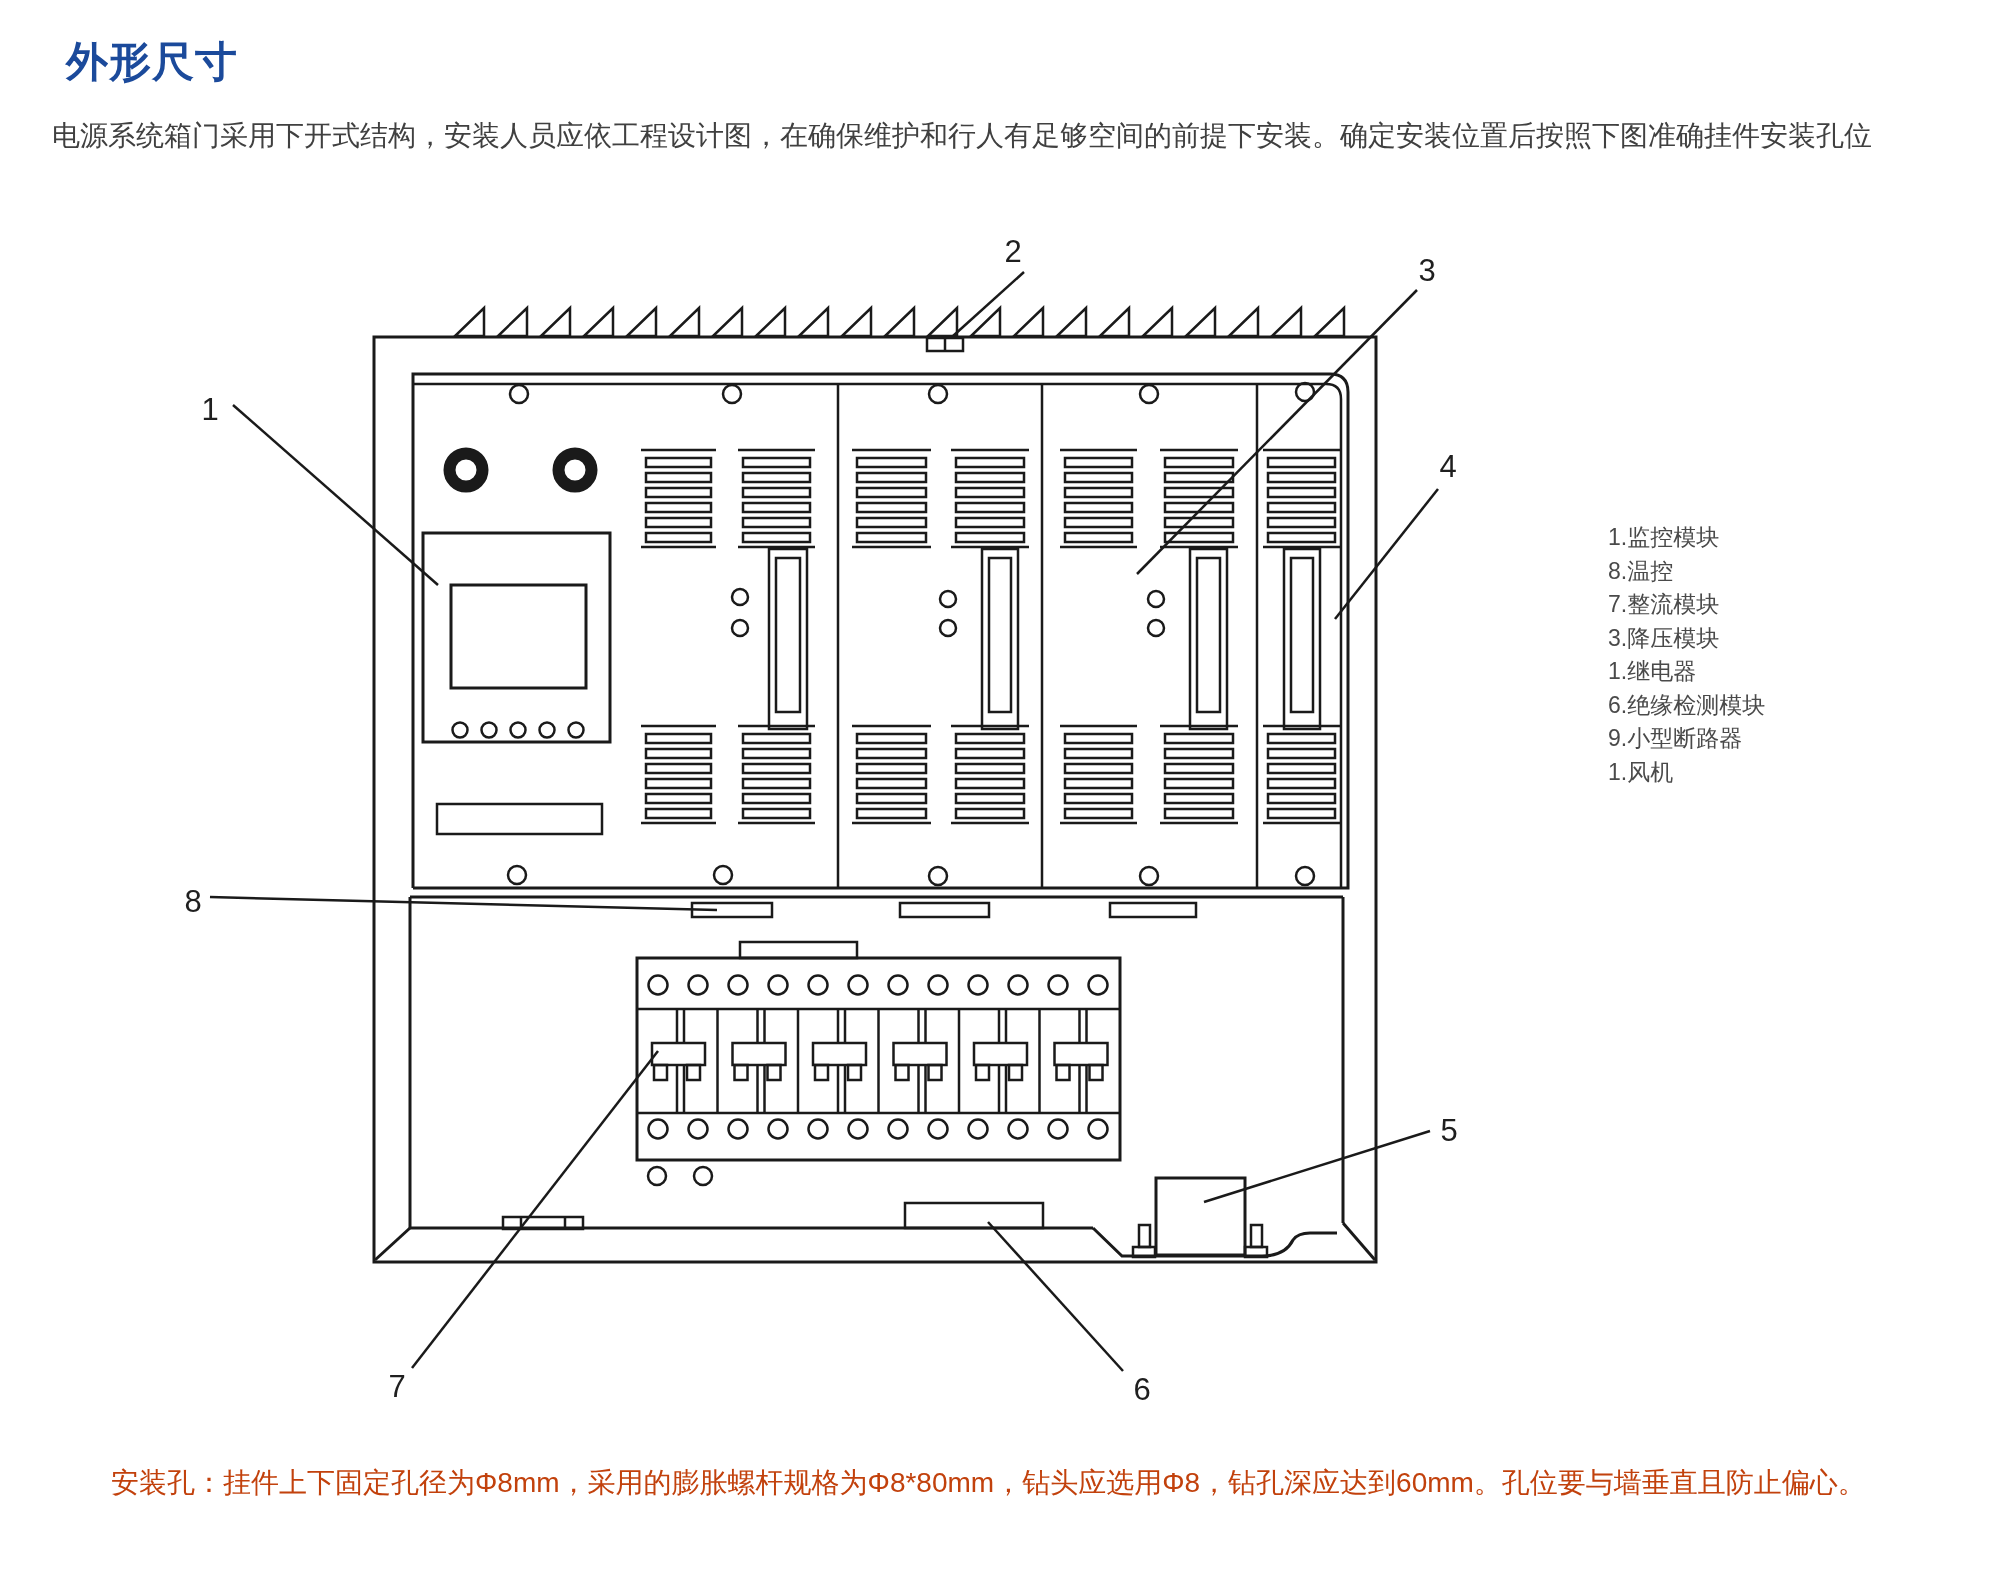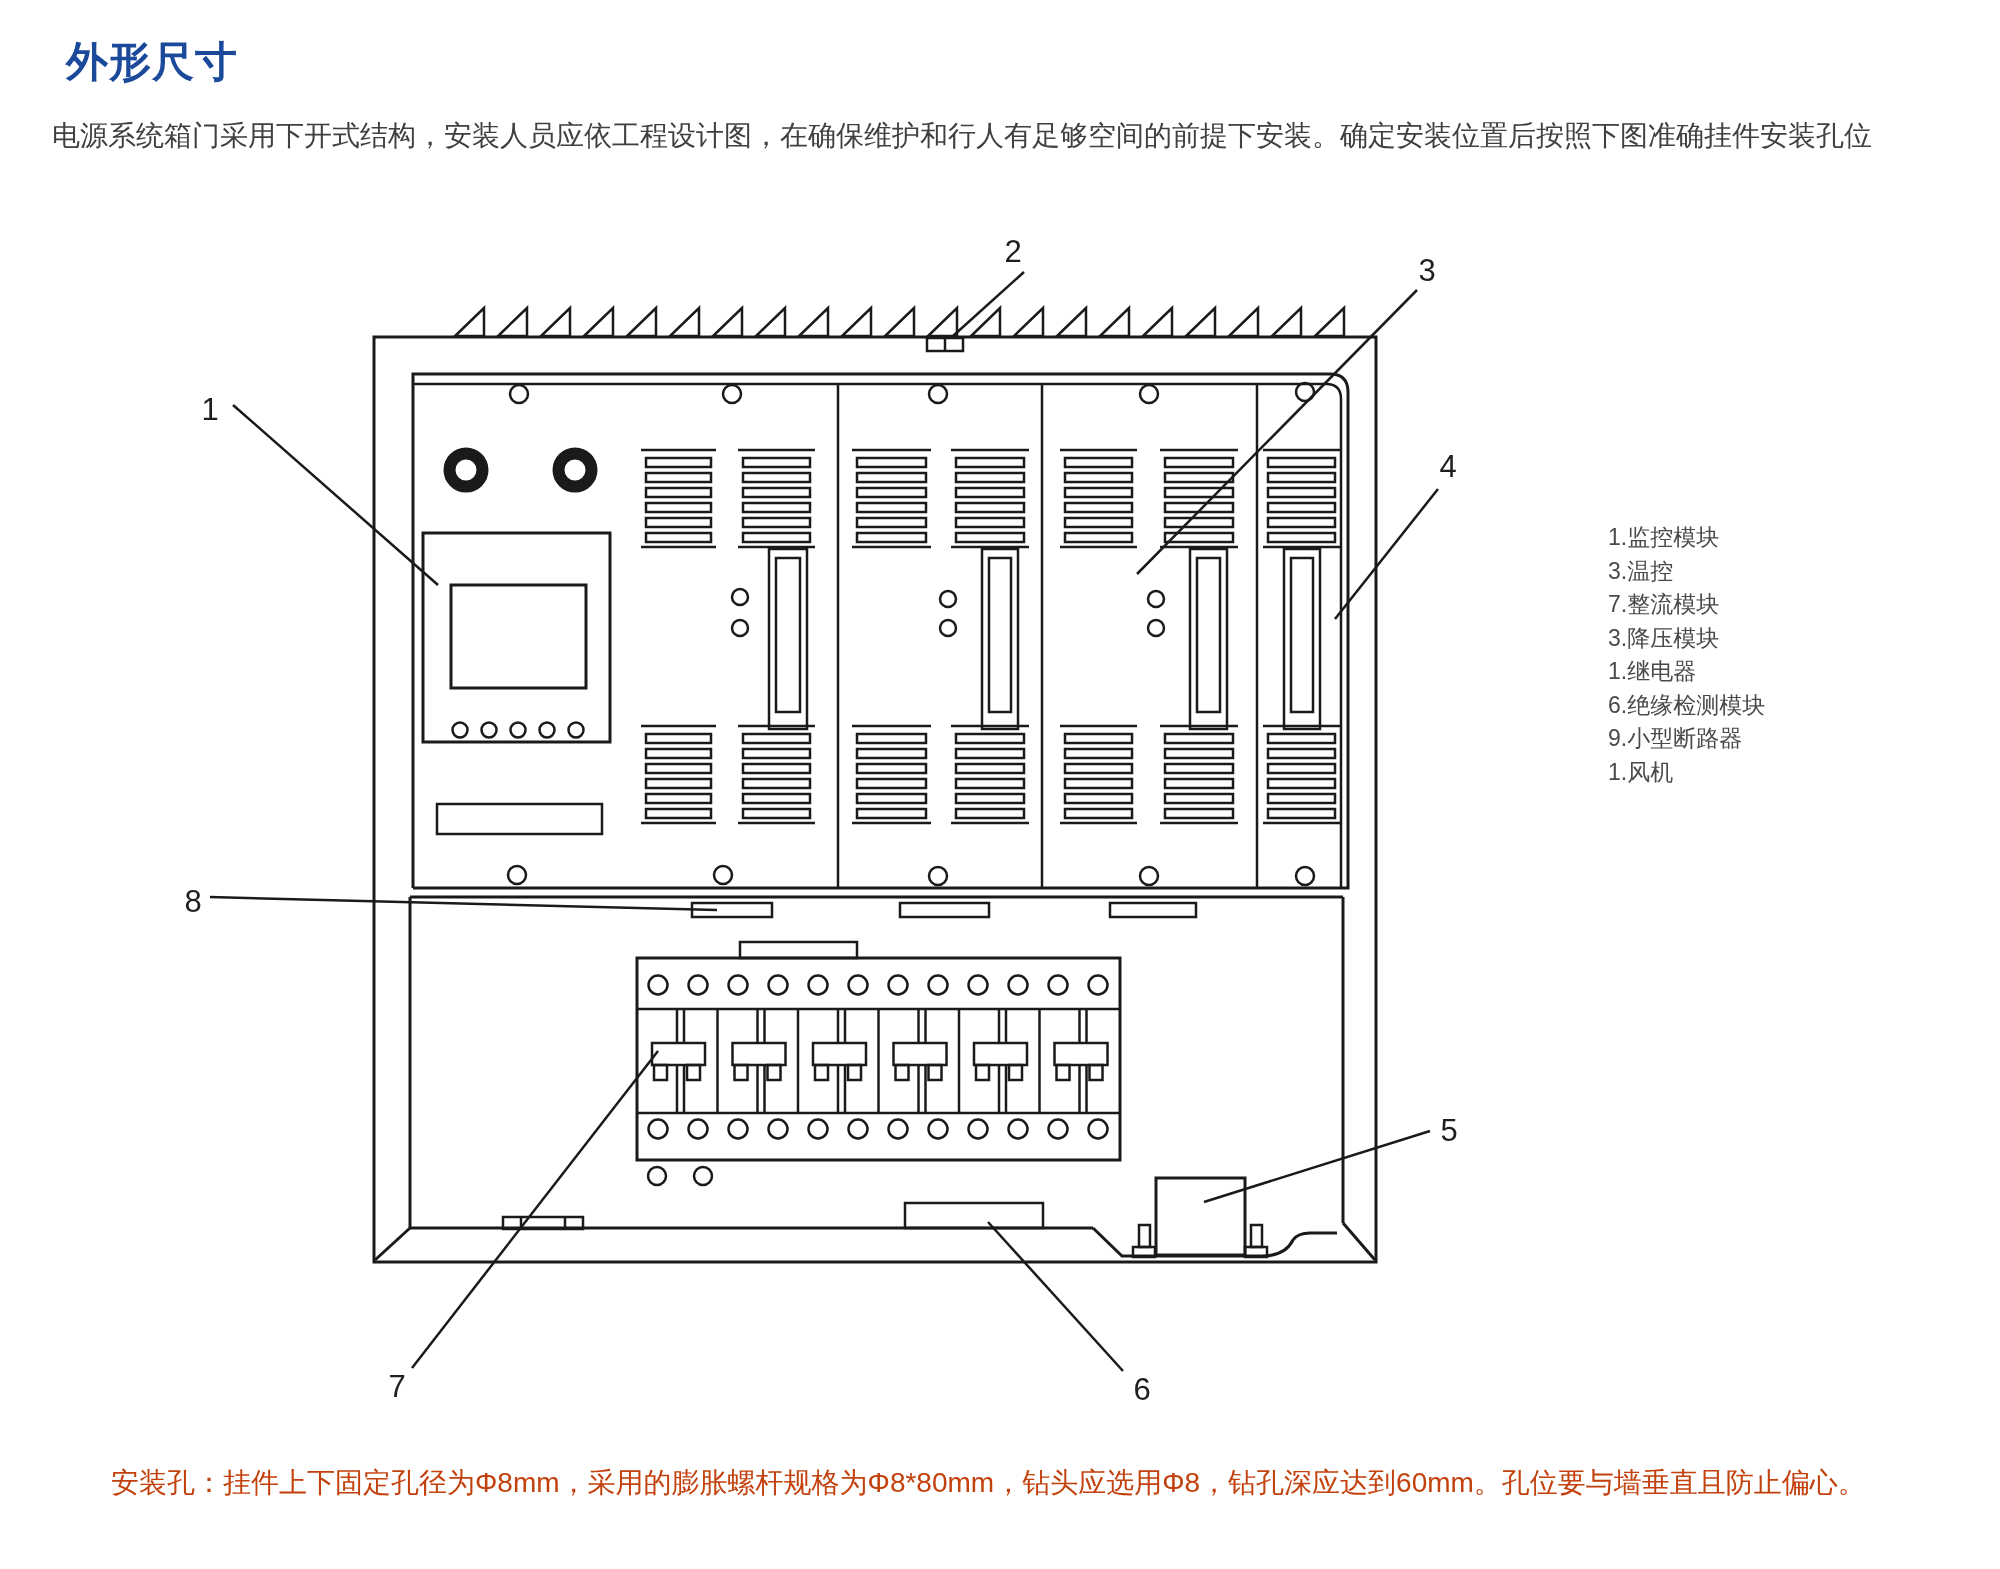--- a/index.html
+++ b/index.html
@@ -375,21 +375,21 @@
       <text class="callout-num" x="1448" y="477">4</text>
       <text class="callout-num" x="1449" y="1141">5</text>
       <text class="callout-num" x="1142" y="1400">6</text>
       <text class="callout-num" x="397" y="1397">7</text>
       <text class="callout-num" x="193" y="912">8</text>
     </g>
   </svg>
 
   <div class="legend">
     <div class="legend-item">1.监控模块</div>
-    <div class="legend-item">3.温控</div>
+    <div class="legend-item">8.温控</div>
     <div class="legend-item">7.整流模块</div>
     <div class="legend-item">3.降压模块</div>
     <div class="legend-item">1.继电器</div>
     <div class="legend-item">6.绝缘检测模块</div>
     <div class="legend-item">9.小型断路器</div>
     <div class="legend-item">1.风机</div>
   </div>
 
   <p class="footnote">安装孔：挂件上下固定孔径为Φ8mm，采用的膨胀螺杆规格为Φ8*80mm，钻头应选用Φ8，钻孔深应达到60mm。孔位要与墙垂直且防止偏心。</p>
 </div>

